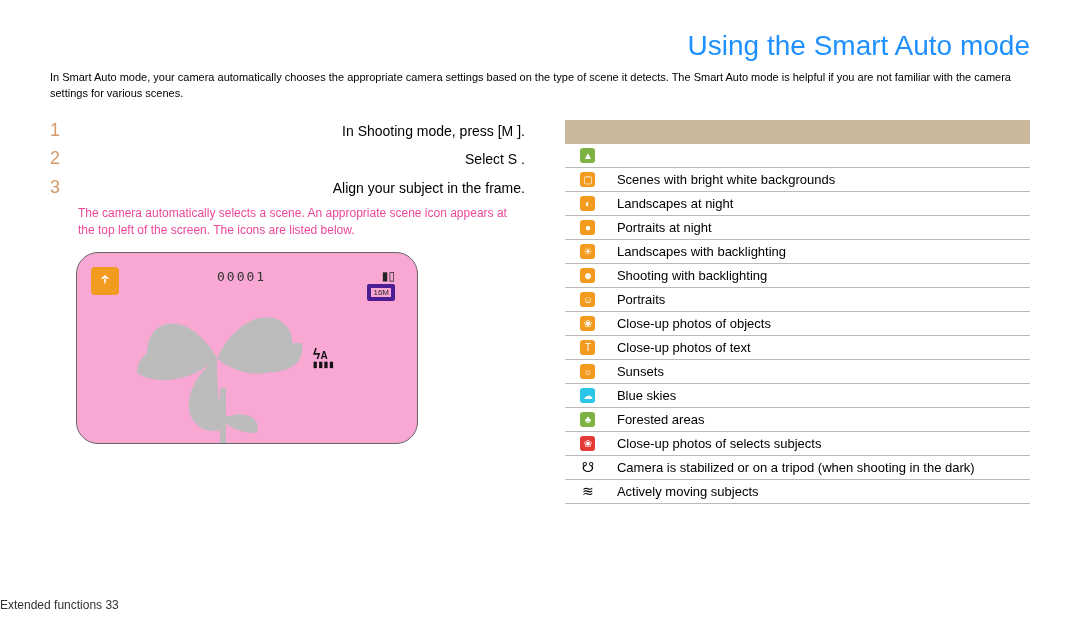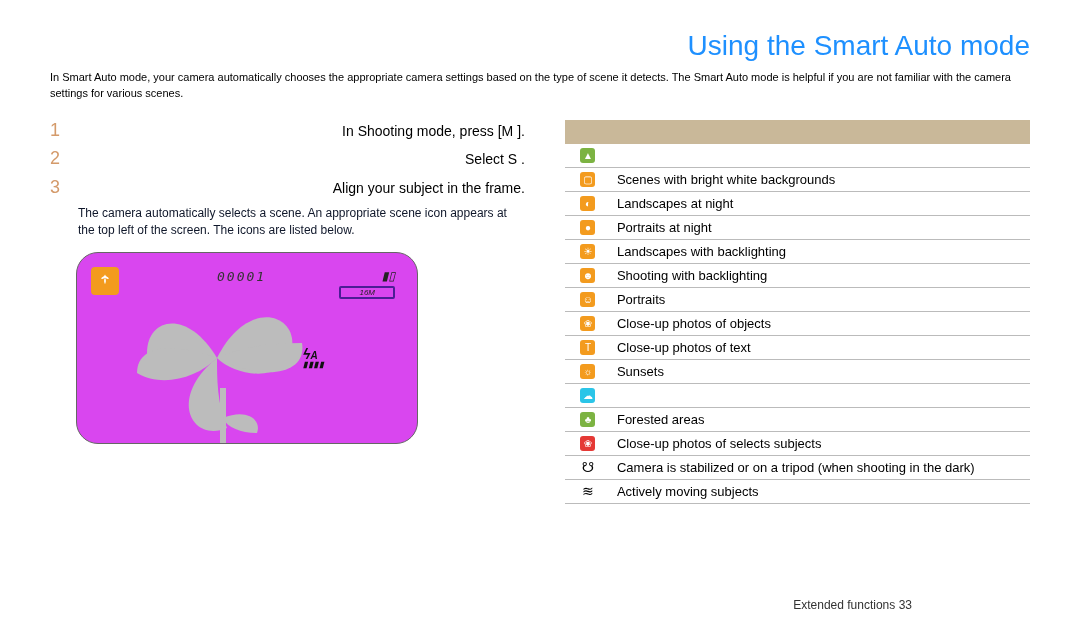--- a/index.html
+++ b/index.html
@@ -56,38 +56,37 @@
     font-family: Arial, sans-serif;
   }
   .step-text {
     font-size: 14px;
     line-height: 1.6;
     flex: 1;
     text-align: right;
   }
   .step-sub {
     font-size: 12px;
-    color: #0f172a;
+    color: #ec4899;
     line-height: 1.45;
     margin-left: 28px;
     margin-top: 2px;
     margin-bottom: 10px;
   }
   
   .screen {
     width: 340px;
     height: 190px;
     border: 1.5px solid #666;
     border-radius: 22px;
     margin-left: 26px;
     margin-top: 12px;
     position: relative;
-    background: #d946ef;
+    background: #f9a8d4;
     overflow: hidden;
-    font-style: italic;
   }
   .scene-icon {
     position: absolute;
     top: 14px;
     left: 14px;
     width: 28px;
     height: 28px;
     background: #f39b1e;
     border-radius: 4px;
     color: #fff;
@@ -105,21 +104,21 @@
   }
   .top-icons-right {
     position: absolute;
     top: 16px; right: 22px;
     font-size: 12px; color:#222;
     text-align: right;
     line-height: 1.3;
   }
   .flash-hint {
     position: absolute;
-    left: 226px; top: 94px;
+    left: 236px; top: 94px;
     font-size: 14px; color:#111; font-weight:bold;
     line-height: 1;
   }
   .flash-hint .small { font-size:8px; display:block; font-weight:bold; letter-spacing:1px; }
   .flower {
     position: absolute;
     left: 30px;
     top: 35px;
     width: 220px;
     height: 160px;
@@ -162,24 +161,23 @@
   .bg-green { background:#7cb342; }
   .bg-orange { background:#f39b1e; }
   .bg-cyan { background:#2bc5e8; }
   .bg-red { background:#e53935; }
   .bg-none { background:transparent; color:#000; }
   .footer {
     position: absolute;
     bottom: 18px;
     width: 880px;
     left: 0;
-    text-align: right;
+    text-align: left;
     font-size: 12px;
     color: #333;
-    margin-left: 32px;
   }
 </style>
 </head>
 <body>
 
 <div class="page">
 
   <h1 class="title">Using the Smart Auto mode</h1>
   <div class="intro">In Smart Auto mode, your camera automatically chooses the appropriate camera settings based on the type of scene it detects. The Smart Auto mode is helpful if you are not familiar with the camera settings for various scenes.</div>
 
@@ -205,21 +203,21 @@
 
       <div class="screen">
         <div class="scene-icon">
           <svg width="16" height="16" viewBox="0 0 20 20">
               <path fill="#fff" d="M10 2c1 3 4 3 5 5-2 1-3 0-5-1 2 3 1 6 0 8-1-2-2-5 0-8-2 1-3 2-5 1 1-2 4-2 5-5z"></path>
             </svg>
         </div>
         <div class="counter">00001</div>
         <div class="top-icons-right">
           <span>▮▯</span><br>
-          <span style="border:2px solid #4c1d95; padding:0 18px; font-size:8px; border-radius:2px;">16M</span>
+          <span style="border:4px solid #4c1d95; padding:0 2px; font-size:8px; border-radius:2px;">16M</span>
         </div>
         <div class="flash-hint">
           ϟ<span style="font-size:10px;">A</span>
           <span class="small">▮▮▮▮</span>
         </div>
         <svg class="flower" viewBox="0 0 220 160">
           <g fill="#bcbcbc">
             <path d="M110 70 C80 20 40 30 40 65 C40 95 85 90 110 70 Z"></path>
             <path d="M110 70 C140 10 190 25 185 60 C180 95 130 90 110 70 Z"></path>
             <path d="M110 70 C60 110 85 155 120 140 C110 115 110 90 110 70 Z"></path>
@@ -294,20 +292,21 @@
           <div class="row">
             <div class="cell-icon">
               <span class="ico bg-orange">☼</span>
             </div>
             <div class="cell-text">Sunsets</div>
           </div>
           <div class="row">
             <div class="cell-icon">
               <span class="ico bg-cyan">☁</span>
             </div>
+            <div class="cell-text">Blue skies</div>
           </div>
           <div class="row">
             <div class="cell-icon">
               <span class="ico bg-green">♣</span>
             </div>
             <div class="cell-text">Forested areas</div>
           </div>
           <div class="row">
             <div class="cell-icon">
               <span class="ico bg-red">❀</span>

